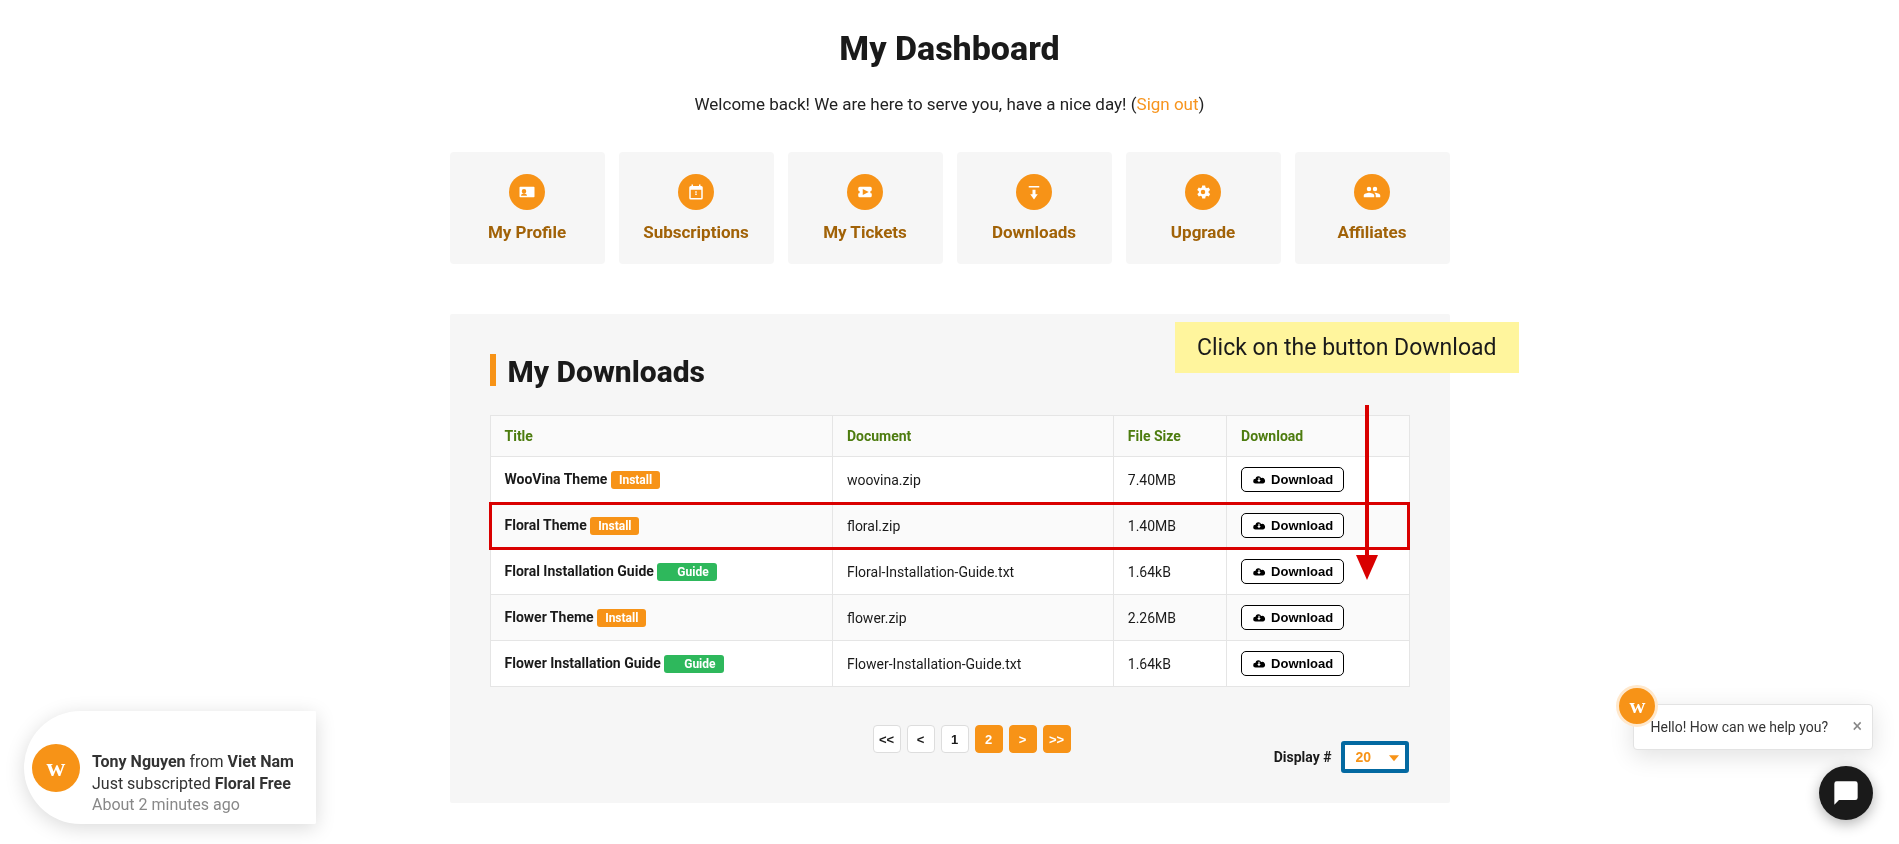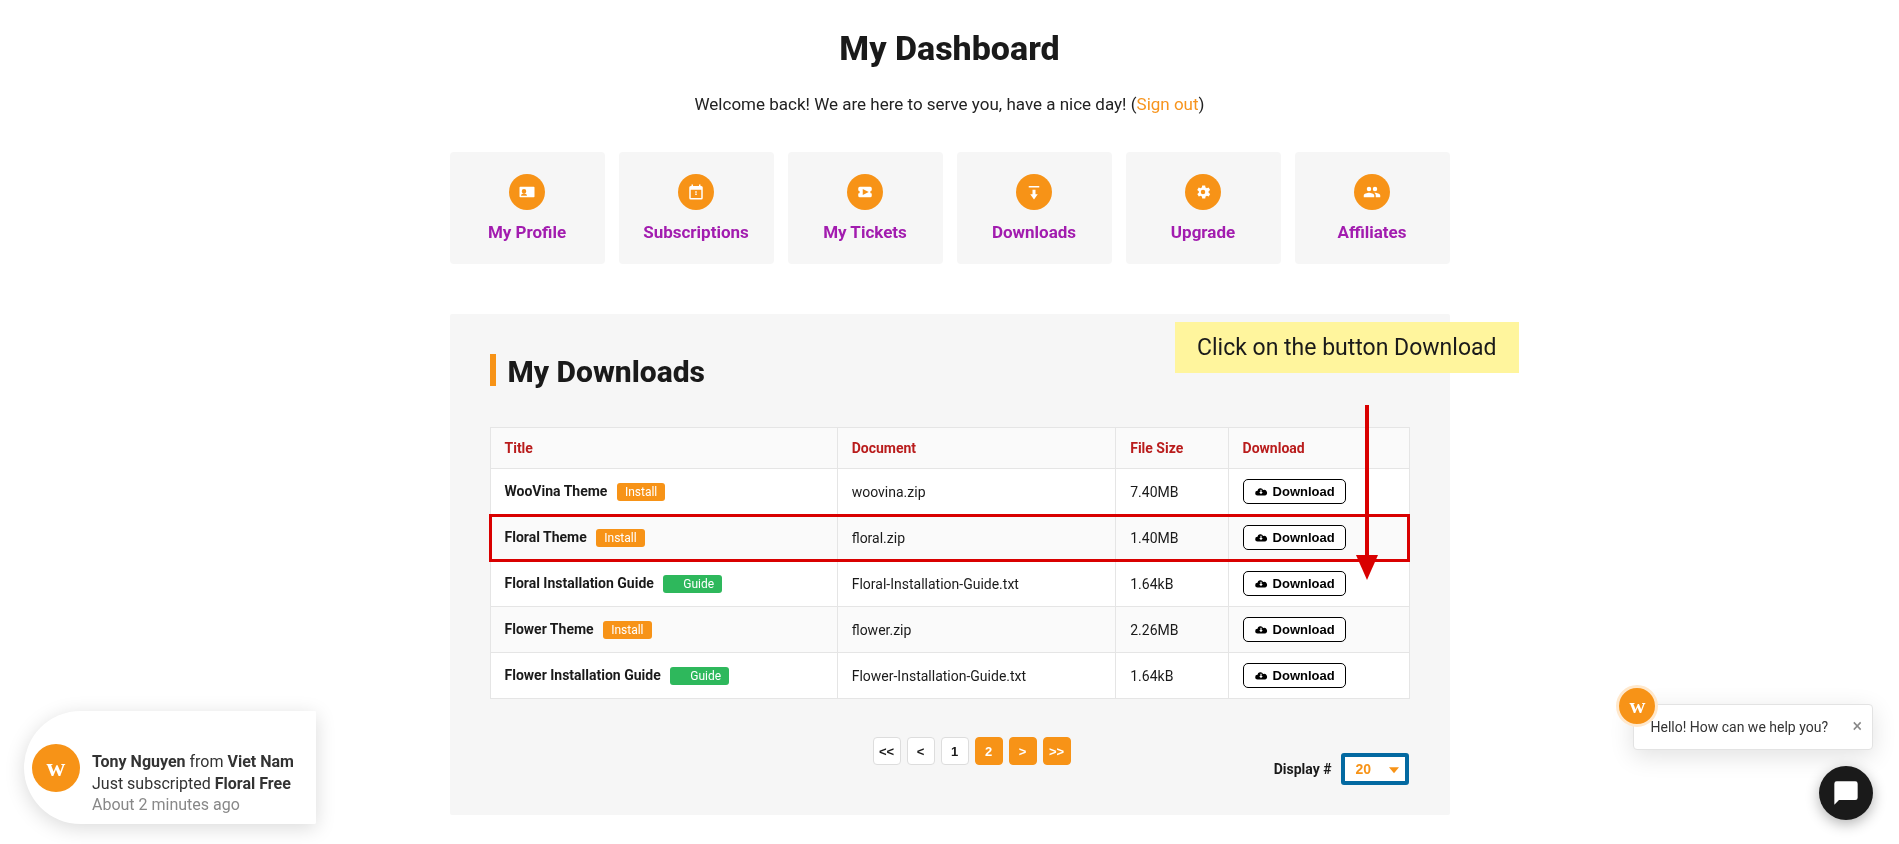--- a/index.html
+++ b/index.html
@@ -19,39 +19,39 @@
 .tile {
   width: 155px; height: 112px; background: #f6f6f6; border-radius: 4px;
   display: flex; flex-direction: column; align-items: center; justify-content: center;
   cursor: pointer;
 }
 .tile .icon-circle {
   width: 36px; height: 36px; border-radius: 50%; background: #f79317;
   display: inline-flex; align-items: center; justify-content: center; margin-bottom: 12px;
 }
 .tile .icon-circle svg { width: 18px; height: 18px; fill: #fff; }
-.tile-label { font-weight: 700; font-size: 17px; color: #a21caf; }
+.tile-label { font-weight: 700; font-size: 17px; color: #a16207; }
 
 .panel { background: #f6f6f6; margin-top: 50px; padding: 40px 40px 30px 40px; border-radius: 2px; }
-.panel-heading { display: flex; align-items: flex-start; margin-bottom: 38px; }
+.panel-heading { display: flex; align-items: flex-start; margin-bottom: 26px; }
 .panel-heading .bar { width: 6px; height: 32px; background: #f79317; margin-right: 12px; }
 .panel-heading h2 { font-size: 30px; font-weight: 800; color: #1a1a1a; }
 
 table { width: 100%; border-collapse: collapse; background: #fff; }
 thead th {
-  text-align: left; font-size: 14px; font-weight: 700; color: #b91c1c;
+  text-align: left; font-size: 14px; font-weight: 700; color: #4d7c0f;
   padding: 12px 14px; border: 1px solid #e5e5e5; background: #fafafa;
 }
 tbody td { padding: 10px 14px; border: 1px solid #e5e5e5; font-size: 14px; vertical-align: middle; }
 tbody tr:nth-child(odd) { background: #fff; }
 tbody tr:nth-child(even) { background: #fafafa; }
 .row-title { font-weight: 700; }
 .badge {
   display: inline-block; padding: 2px 8px; font-size: 12px; color: #fff;
-  border-radius: 3px; margin-left: 6px; font-weight: 400;
+  border-radius: 3px; font-weight: 700;
 }
 .badge-install { background: #f79317; }
 .badge-guide { background: #2eb85c; padding-left: 20px; }
 .dl-btn {
   display: inline-flex; align-items: center; gap: 5px;
   border: 1.5px solid #000; background: #fff; border-radius: 5px;
   padding: 4px 10px; font-size: 13px; font-weight: 700; cursor: pointer;
 }
 .dl-btn svg { width: 14px; height: 14px; fill: #000; }
 

